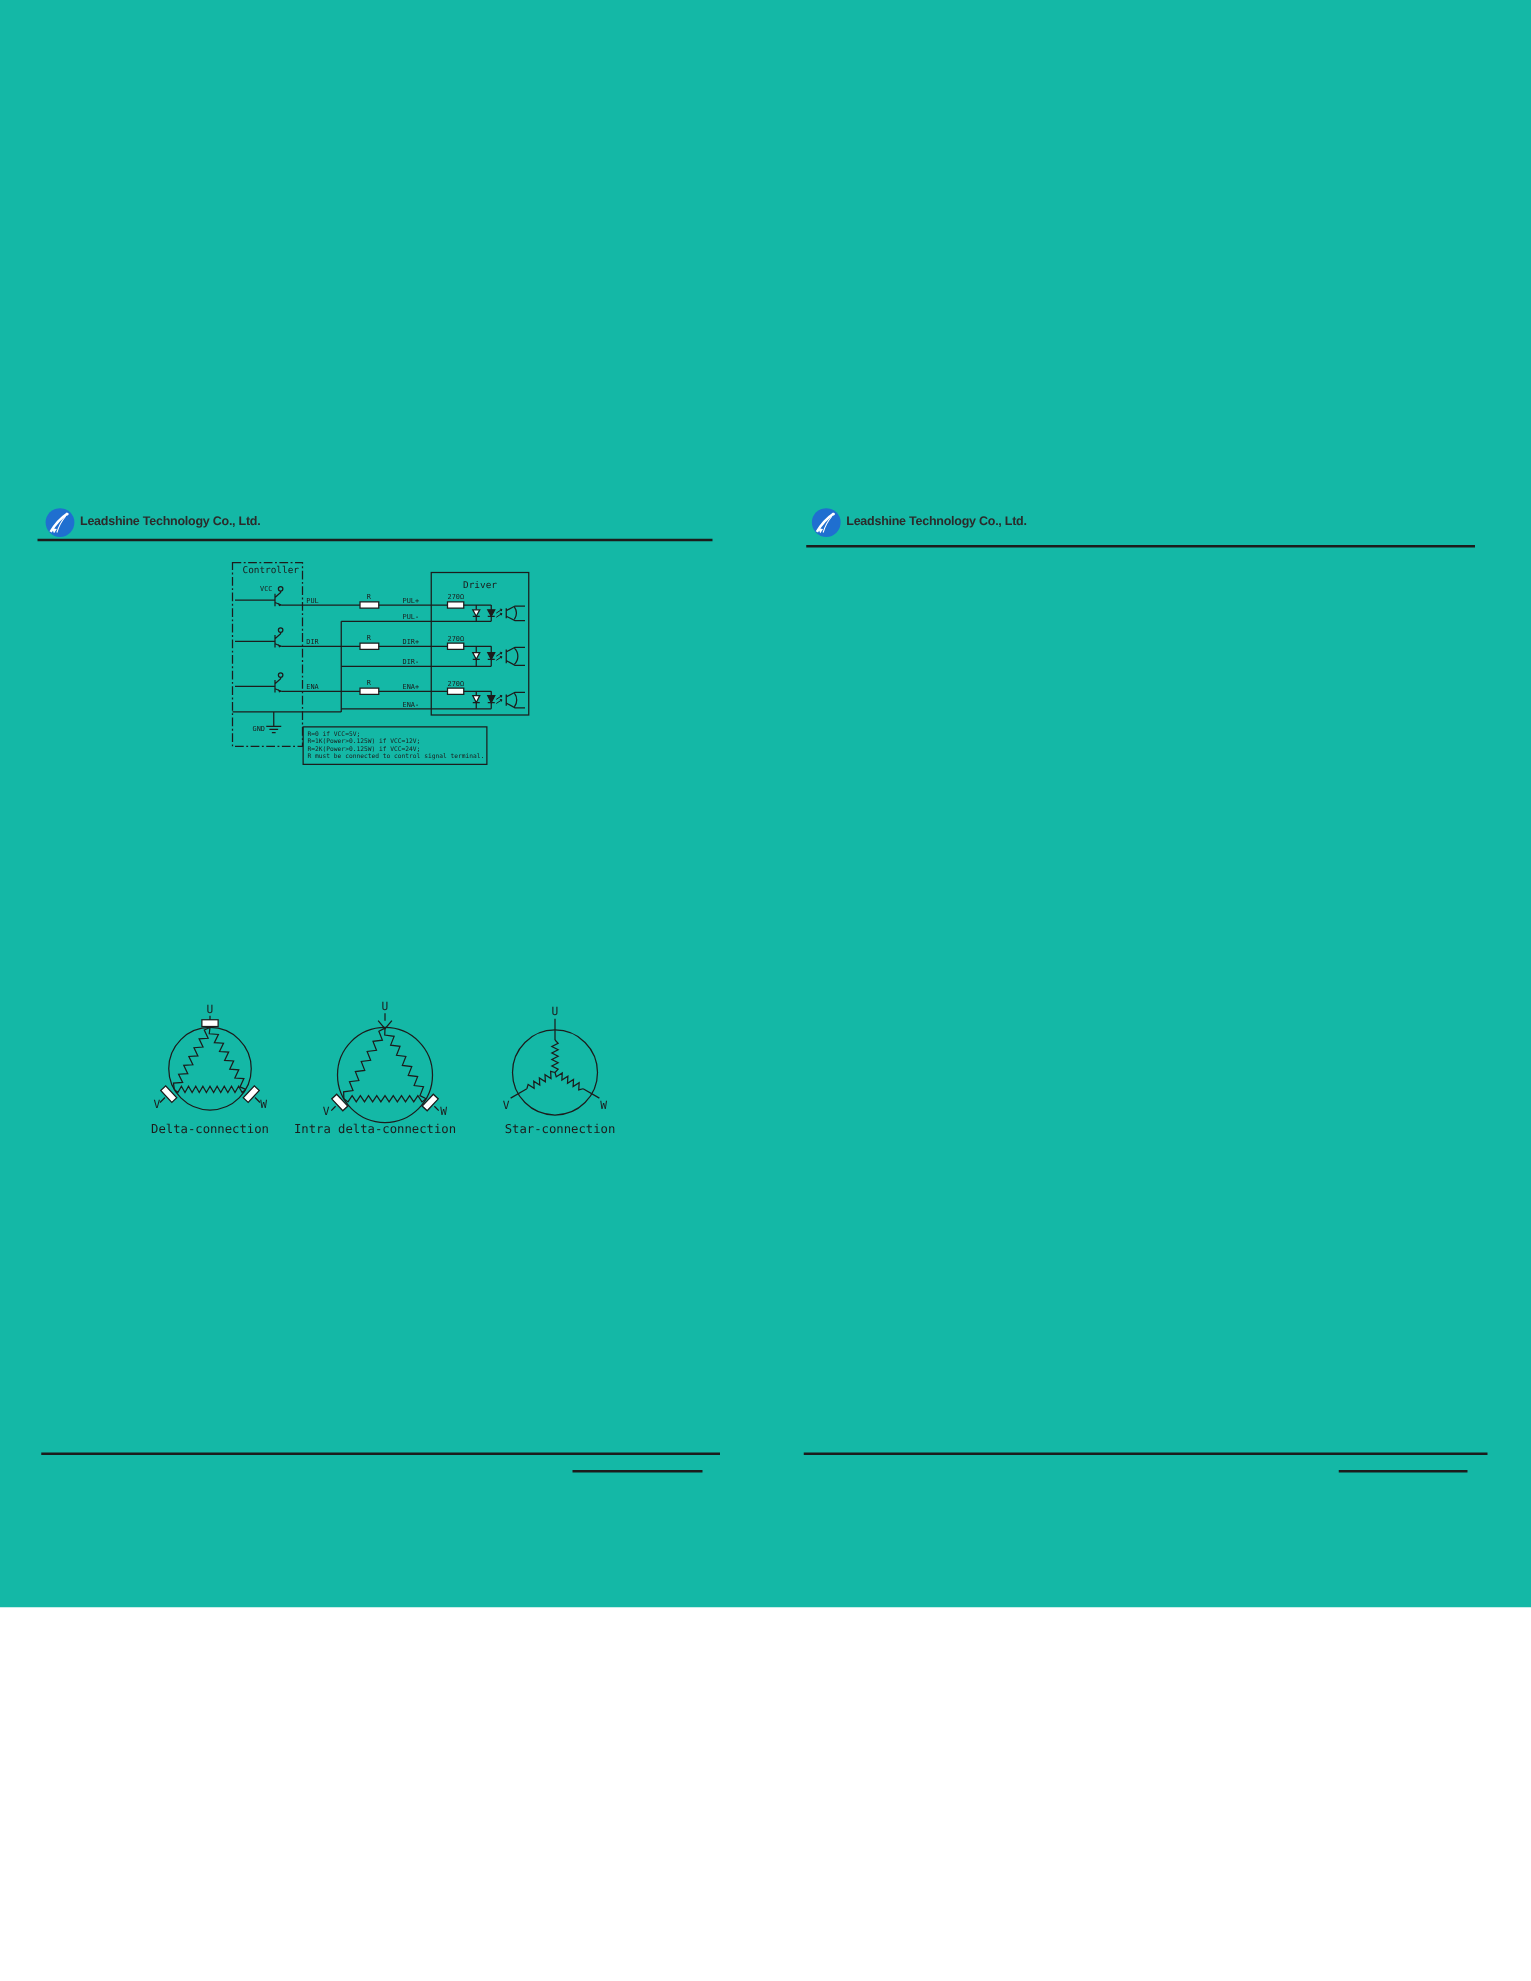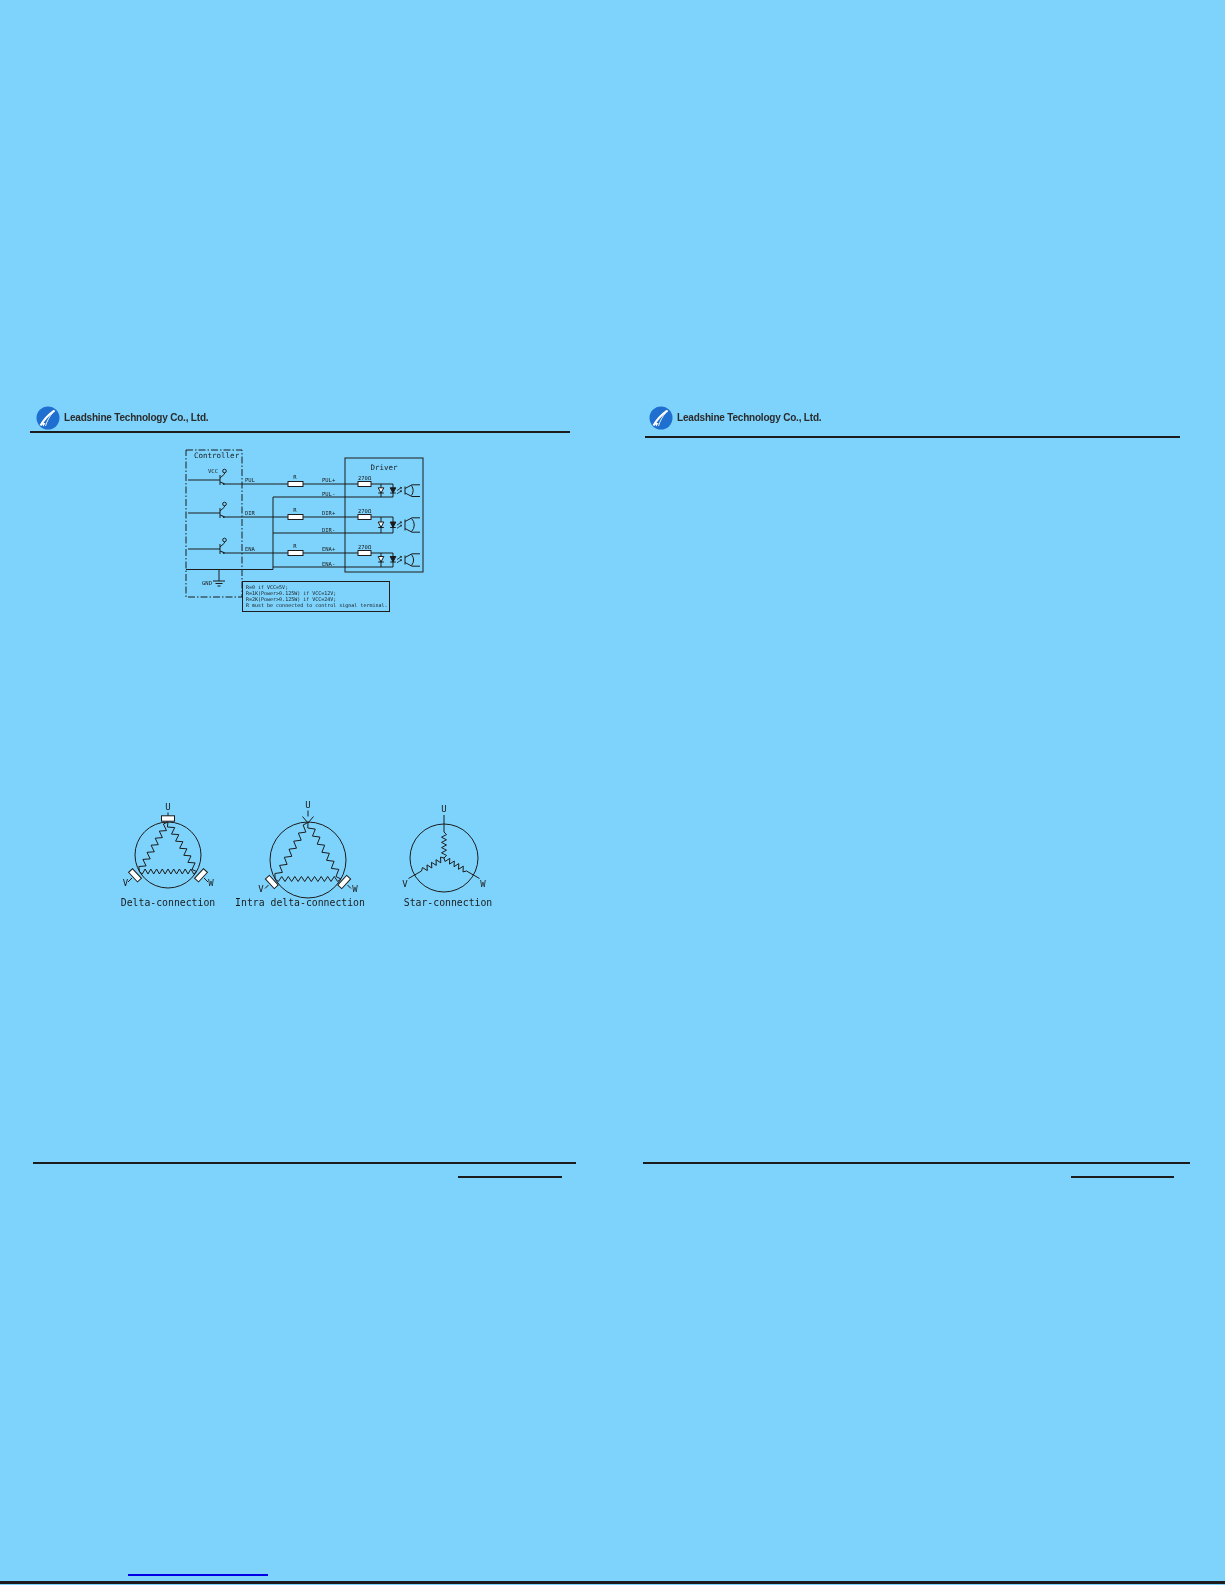--- a/index.html
+++ b/index.html
@@ -2,21 +2,21 @@
 <html style="--logo-blue: #1f6fd0; --link-blue: #0000e6; --ink: #1c1c1c;"><head>
 <meta charset="utf-8">
 <style>
   :root{
     --logo-blue:#1f6fd0;
     --link-blue:#0000e6;
     --ink:#1c1c1c;
   }
   html,body{margin:0;padding:0;background:#ffffff;}
   .page{
-    position:relative;width:1225px;height:1585px;background:#7dd3fc;
+    position:relative;width:1225px;height:1286px;background:#14b8a6;
     font-family:"DejaVu Sans Mono", monospace;color:var(--ink);overflow:hidden;
   }
   .brand{
     position:absolute;font-family:"Liberation Sans", sans-serif;font-weight:bold;
     font-size:10px;letter-spacing:-0.2px;color:#2b2b2b;white-space:nowrap;
   }
   .rule{position:absolute;background:var(--ink);}
   .abs{position:absolute;}
   svg{display:block;}
   svg text{font-family:"DejaVu Sans Mono", monospace;fill:var(--ink);stroke:none;}

